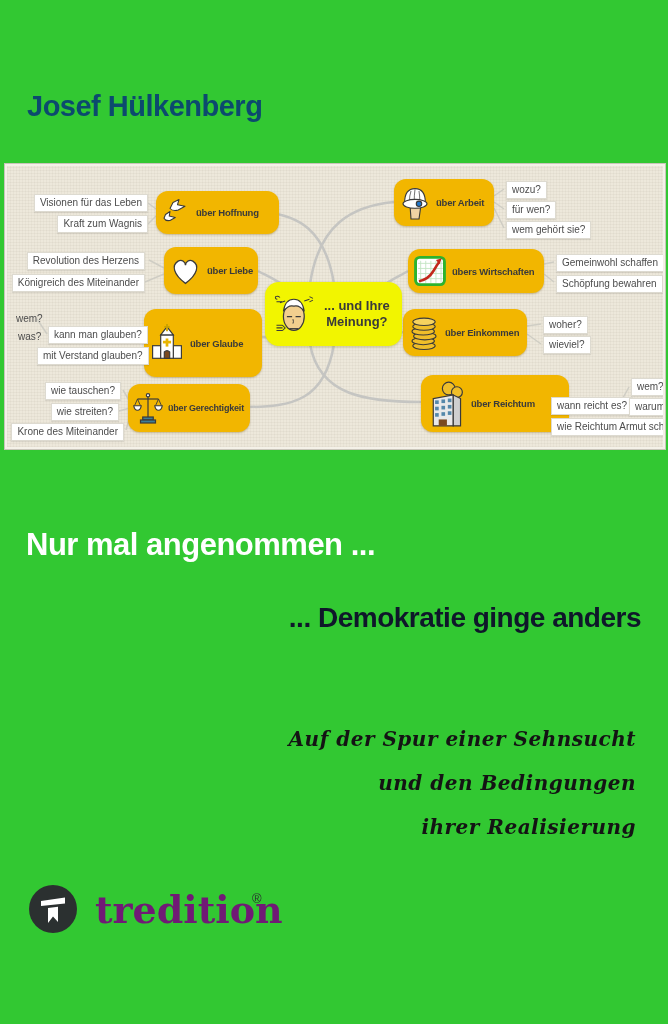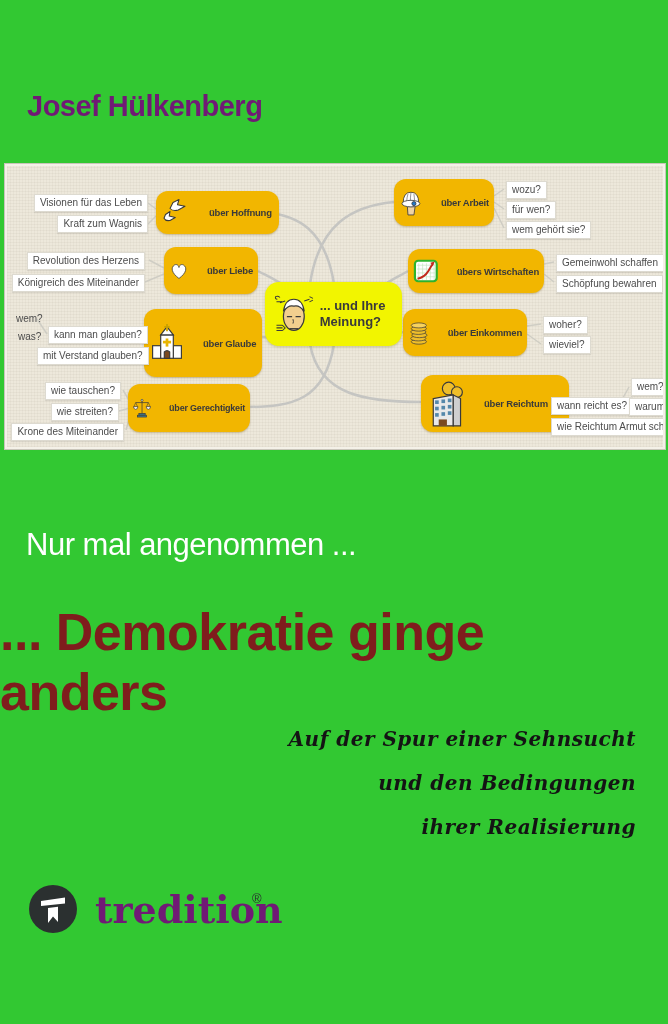--- a/index.html
+++ b/index.html
@@ -3,64 +3,64 @@
 <meta charset="utf-8">
 <style>
   html,body{margin:0;padding:0;}
   body{
     width:668px;height:1024px;position:relative;overflow:hidden;
     background:#32c832;
     font-family:"Liberation Sans", sans-serif;
   }
   .author{
     position:absolute;left:27px;top:90px;
-    font-size:29px;font-weight:bold;color:#701a75;letter-spacing:-0.5px;
+    font-size:29px;font-weight:bold;color:#0c4a6e;letter-spacing:-0.5px;
   }
   
   .panel{
     position:absolute;left:5px;top:164px;width:656px;height:281px;
     background-color:#ede8db;
     background-image:
       repeating-linear-gradient(0deg, rgba(120,110,90,0.06) 0 1px, transparent 1px 3px),
       repeating-linear-gradient(90deg, rgba(120,110,90,0.05) 0 1px, transparent 1px 3px);
     border:2px solid #f4f1e8;
     box-shadow:0 0 0 1px #c9c5ba;
     overflow:hidden;
   }
   .panel svg.wires{position:absolute;left:0;top:0;}
   .node{
-    position:absolute;display:flex;align-items:center;gap:18px;
+    position:absolute;display:flex;align-items:center;gap:5px;
     background:#f2b600;border-radius:12px;padding:2px 5px;box-sizing:border-box;
     box-shadow:0 1px 2px rgba(120,90,0,0.35);
   }
   .node .nlabel{
     font-size:9.5px;font-weight:bold;color:#3a3a3a;white-space:nowrap;letter-spacing:-0.2px;
   }
   .center-node{
     position:absolute;display:flex;align-items:center;gap:5px;
     background:#f2f500;border-radius:14px;padding:4px 8px;box-sizing:border-box;
     box-shadow:0 1px 3px rgba(120,120,0,0.35);
   }
   .center-node .clabel{
-    font-size:13px;font-weight:bold;color:#3a3a3a;line-height:1.25;width:82px;
+    font-size:13px;font-weight:bold;color:#3a3a3a;text-align:center;line-height:1.25;width:82px;
   }
   .sublabel{
     position:absolute;background:#ffffff;border:1px solid #dddad0;
     font-size:10px;color:#4c4c4c;padding:1px 5px;white-space:nowrap;
     box-shadow:0 1px 1px rgba(0,0,0,0.08);height:14px;line-height:14px;
   }
   .sublabel.plain{background:transparent;border:none;box-shadow:none;}
   
   .title1{
     position:absolute;left:26px;top:527px;
-    font-size:31px;font-weight:normal;color:#ffffff;letter-spacing:-0.5px;
+    font-size:31px;font-weight:bold;color:#ffffff;letter-spacing:-0.5px;
   }
   .title2{
     position:absolute;right:27px;top:602px;
-    font-size:52px;font-weight:bold;color:#7f1d1d;letter-spacing:-0.5px;
+    font-size:28px;font-weight:bold;color:#0f172a;letter-spacing:-0.5px;
   }
   .subtitle{position:absolute;right:32px;text-align:right;
     font-family:"DejaVu Serif", serif;font-style:italic;font-weight:bold;
     font-size:20px;color:#141414;letter-spacing:0.5px;
   }
   .sub1{top:727px;} .sub2{top:771px;} .sub3{top:815px;}
   
   .logo-circle{position:absolute;left:29px;top:885px;width:48px;height:48px;border-radius:50%;background:#2b3030;}
   .logo-word{
     position:absolute;left:95px;top:888px;

